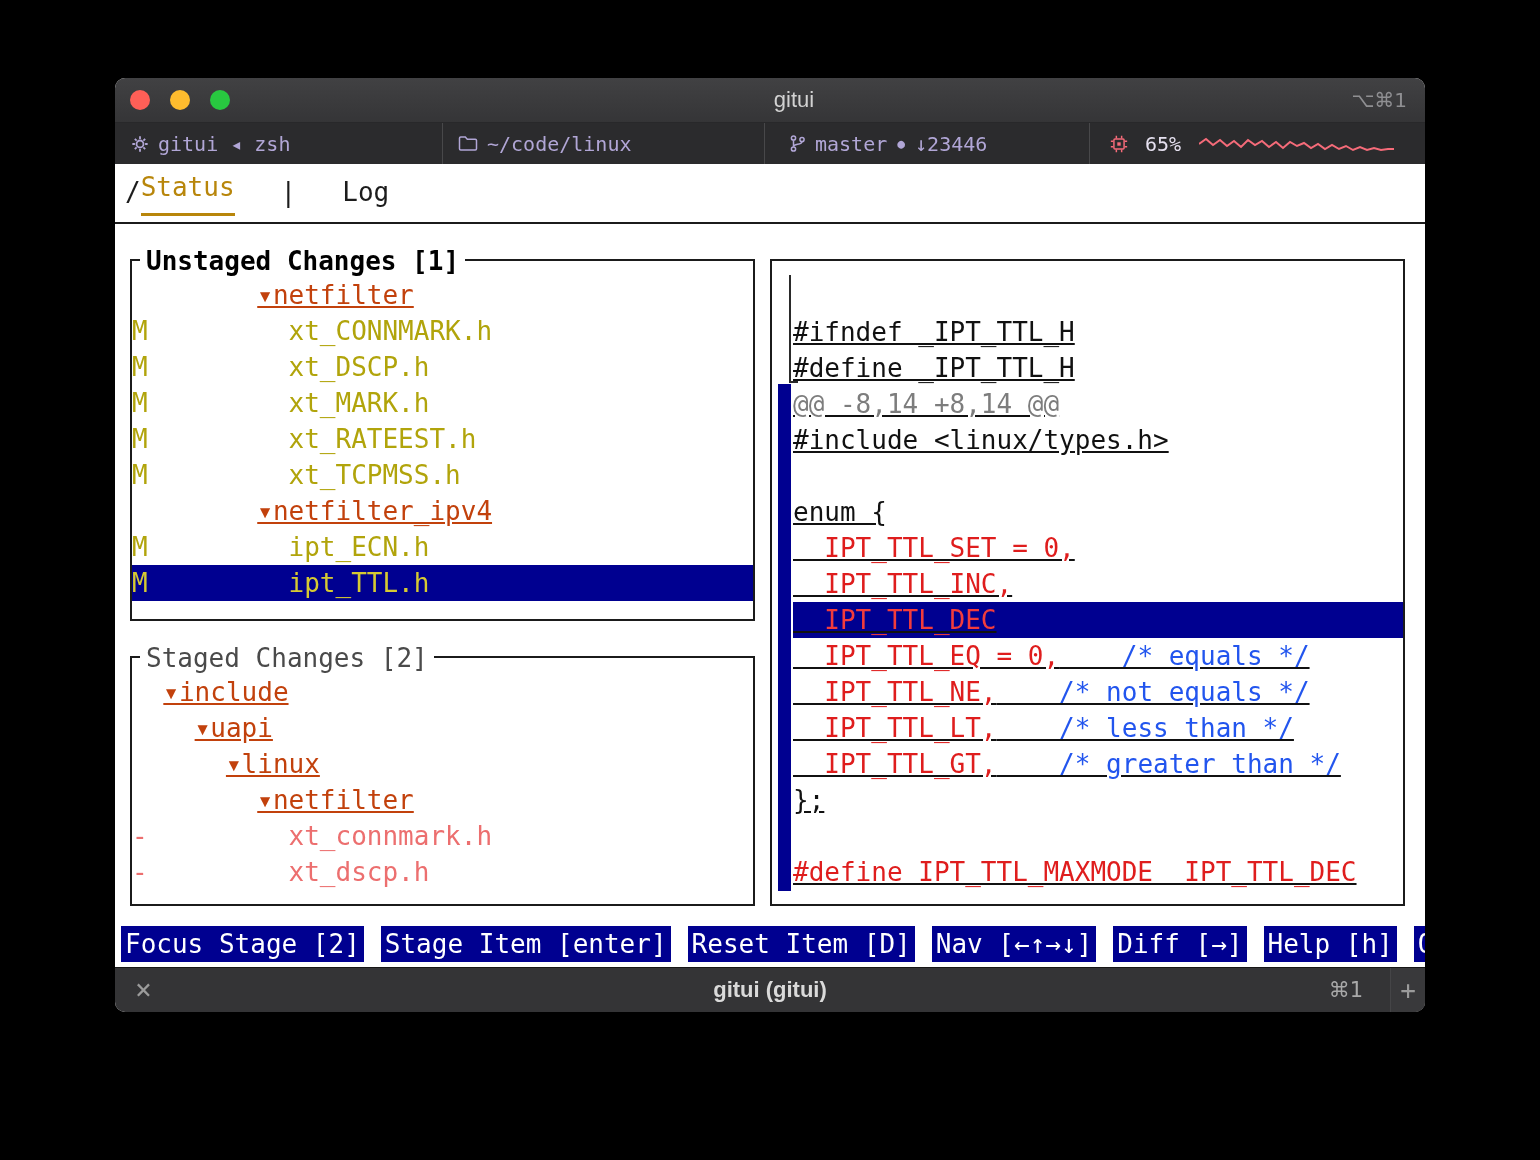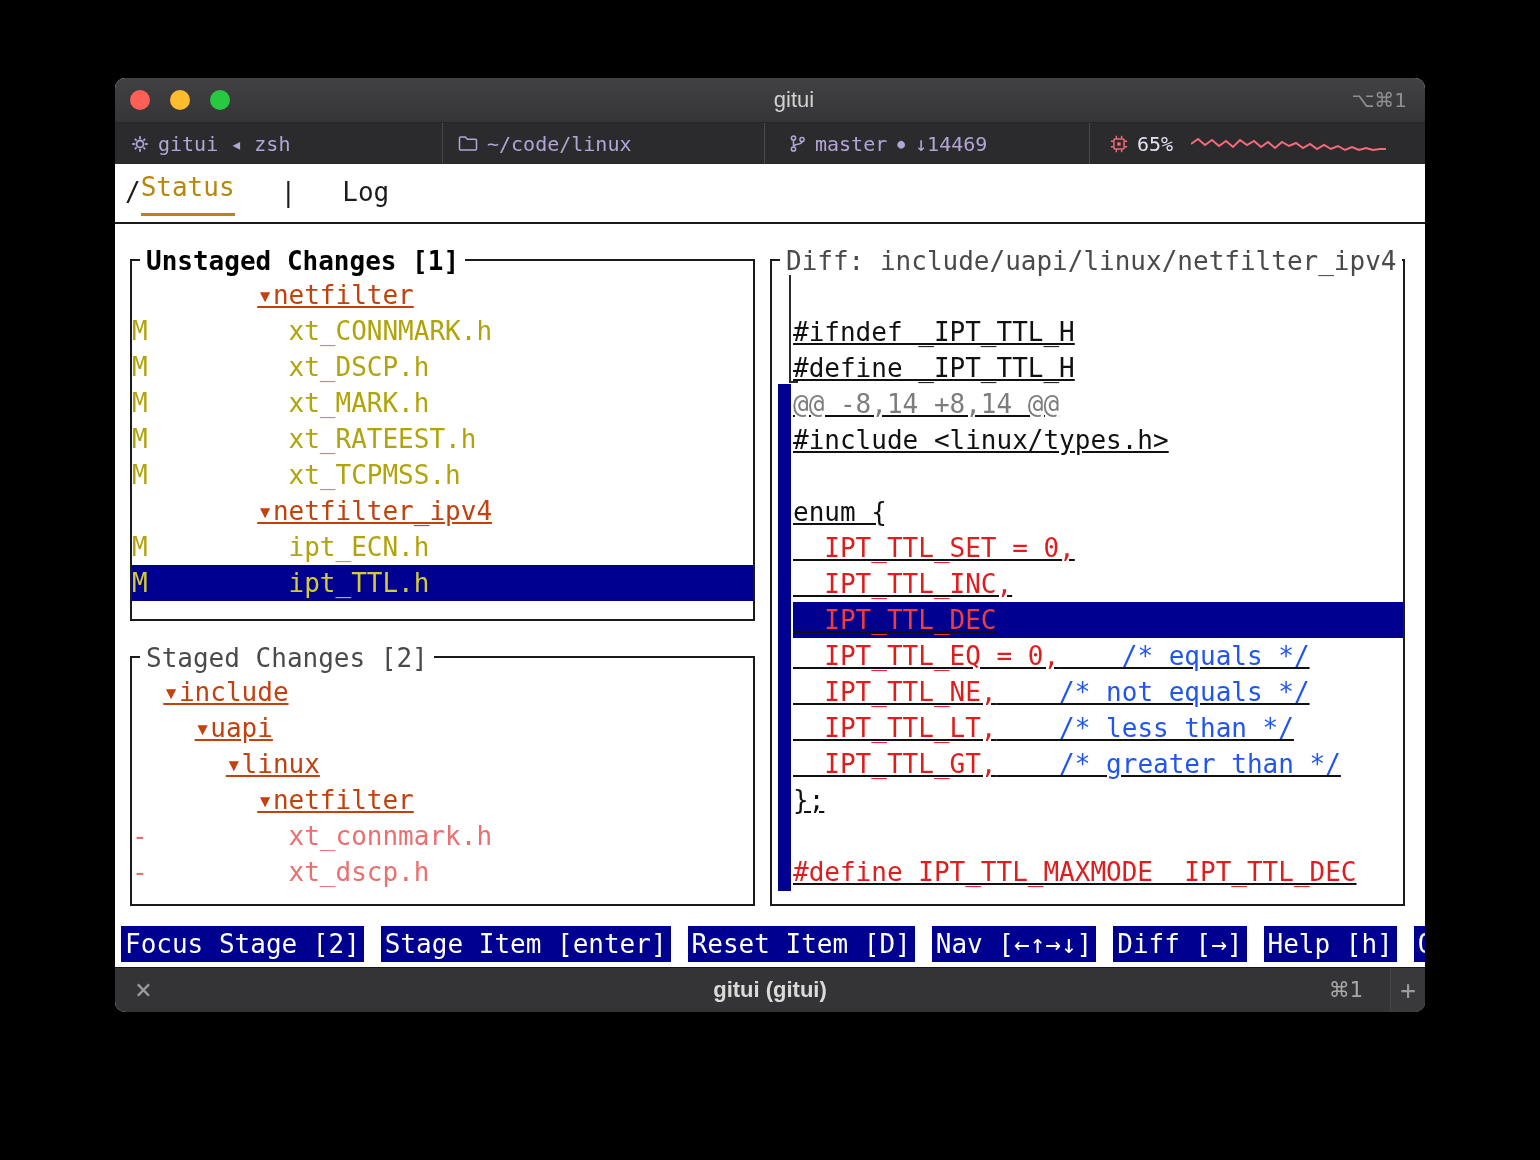--- a/index.html
+++ b/index.html
@@ -29,21 +29,21 @@
   .infobar{flex:0 0 41px;background:#2b2b2d;display:flex;align-items:center;
            color:var(--lavender,#b1a6d6);
            font:20px "DejaVu Sans Mono","DejaVu Sans",monospace;}
   .seg{display:flex;align-items:center;height:100%;box-sizing:border-box;text-align:right;}
   .seg svg{margin-right:9px;flex:0 0 auto;}
   .seg-session{width:328px;padding-left:16px;border-right:1px solid #48484a;}
   .seg-path{width:322px;padding-left:15px;border-right:1px solid #48484a;}
   .seg-branch{width:325px;padding-left:24px;border-right:1px solid #48484a;}
   .seg-branch .dot{font-size:13px;margin:0 10px 0 10px;}
   .seg-cpu{flex:1;padding-left:20px;color:var(--spark,#f56b79);}
-  .seg-cpu .pct{color:#e6e1f0;}
+  .seg-cpu .pct{color:#e6e1f0;margin-left:8px;}
   .seg-cpu svg.spark{margin-left:18px;}
 
   
   .terminal{flex:1;background:#fff;position:relative;color:#111;
             font-size:26px;line-height:36px;}
 
   .tabs{position:absolute;left:10px;top:8px;height:40px;
         display:flex;align-items:center;white-space:pre;}
   .tab-prefix{color:#1c1c1c;}
   .tab-active{color:var(--tab-gold,#b8860b);
@@ -134,21 +134,21 @@
     </div>
     <div class="seg seg-branch">
       <svg width="17" height="19" viewBox="0 0 17 19" fill="none" stroke="currentColor" stroke-width="1.5">
         <circle cx="4.5" cy="4" r="2.1"></circle>
           <circle cx="4.5" cy="15" r="2.1"></circle>
           <circle cx="13" cy="5.5" r="2.1"></circle>
         <path d="M4.5 6.2v6.6M13 7.7c0 3.2-8.5 2-8.5 5"></path>
       </svg>
       <span>master</span>
       <span class="dot">●</span>
-      <span>↓14469</span>
+      <span>↓23446</span>
     </div>
     <div class="seg seg-cpu">
       <svg width="18" height="18" viewBox="0 0 17 17" fill="none" stroke="currentColor" stroke-width="1.4">
         <rect x="3.7" y="3.7" width="9.6" height="9.6" rx="1"></rect>
         <rect x="6.9" y="6.9" width="3.2" height="3.2" fill="currentColor" stroke="none"></rect>
         <path d="M6 .8v2.4M11 .8v2.4M6 13.8v2.4M11 13.8v2.4M.8 6h2.4M.8 11h2.4M13.8 6h2.4M13.8 11h2.4"></path>
       </svg>
       <span class="pct">65%</span>
       <svg class="spark" width="195" height="24" viewBox="0 0 195 24" fill="none" stroke="currentColor" stroke-width="2">
         <polyline points="0,12 7,7 14,13 21,8 28,14 35,9 42,15 49,8 56,13 63,9 70,15 77,10 84,16 91,10 98,14 105,11 112,16 119,12 126,17 133,13 140,17 147,14 154,18 161,15 168,18 175,16 182,18 189,17 195,17"></polyline>
@@ -170,21 +170,20 @@
       <div class="box-title bold">Unstaged Changes [1]</div>
       <div class="tree-body" id="unstaged-list"><div class="tree-row"><span>        </span><span class="label dir">▾netfilter</span></div><div class="tree-row"><span class="marker mod">M</span><span>         </span><span class="label mod">xt_CONNMARK.h</span></div><div class="tree-row"><span class="marker mod">M</span><span>         </span><span class="label mod">xt_DSCP.h</span></div><div class="tree-row"><span class="marker mod">M</span><span>         </span><span class="label mod">xt_MARK.h</span></div><div class="tree-row"><span class="marker mod">M</span><span>         </span><span class="label mod">xt_RATEEST.h</span></div><div class="tree-row"><span class="marker mod">M</span><span>         </span><span class="label mod">xt_TCPMSS.h</span></div><div class="tree-row"><span>        </span><span class="label dir">▾netfilter_ipv4</span></div><div class="tree-row"><span class="marker mod">M</span><span>         </span><span class="label mod">ipt_ECN.h</span></div><div class="tree-row selected"><span class="marker mod">M</span><span>         </span><span class="label mod">ipt_TTL.h</span></div></div>
     </div>
 
     <div class="box" id="staged-box">
       <div class="box-title">Staged Changes [2]</div>
       <div class="tree-body" id="staged-list"><div class="tree-row"><span>  </span><span class="label dir">▾include</span></div><div class="tree-row"><span>    </span><span class="label dir">▾uapi</span></div><div class="tree-row"><span>      </span><span class="label dir">▾linux</span></div><div class="tree-row"><span>        </span><span class="label dir">▾netfilter</span></div><div class="tree-row"><span class="marker del">-</span><span>         </span><span class="label del">xt_connmark.h</span></div><div class="tree-row"><span class="marker del">-</span><span>         </span><span class="label del">xt_dscp.h</span></div></div>
     </div>
 
     <div class="box" id="diff-box">
-      <div class="box-title">Diff: include/uapi/linux/netfilter_ipv4</div>
       <div class="hunk-line"></div>
       <div class="hunk-foot"></div>
       <div class="scroll-bar"></div>
       <div class="diff-body" id="diff-lines"><div class="diff-line"></div><div class="diff-line"><span class="seg-fg">#ifndef _IPT_TTL_H</span></div><div class="diff-line"><span class="seg-fg">#define _IPT_TTL_H</span></div><div class="diff-line"><span class="seg-hunk">@@ -8,14 +8,14 @@</span></div><div class="diff-line"><span class="seg-fg">#include &lt;linux/types.h&gt;</span></div><div class="diff-line"></div><div class="diff-line"><span class="seg-fg">enum {</span></div><div class="diff-line"><span class="seg-del">  IPT_TTL_SET = 0,</span></div><div class="diff-line"><span class="seg-del">  IPT_TTL_INC,</span></div><div class="diff-line selected"><span class="seg-del">  IPT_TTL_DEC</span></div><div class="diff-line"><span class="seg-del">  IPT_TTL_EQ = 0,</span><span class="seg-com">    /* equals */</span></div><div class="diff-line"><span class="seg-del">  IPT_TTL_NE,</span><span class="seg-com">    /* not equals */</span></div><div class="diff-line"><span class="seg-del">  IPT_TTL_LT,</span><span class="seg-com">    /* less than */</span></div><div class="diff-line"><span class="seg-del">  IPT_TTL_GT,</span><span class="seg-com">    /* greater than */</span></div><div class="diff-line"><span class="seg-fg">};</span></div><div class="diff-line"></div><div class="diff-line"><span class="seg-del">#define IPT_TTL_MAXMODE  IPT_TTL_DEC</span></div></div>
     </div>
 
     <div class="hints" id="hints">
         <div class="hint">Focus Stage [2]</div>
         <div class="hint">Stage Item [enter]</div>
         <div class="hint">Reset Item [D]</div>

